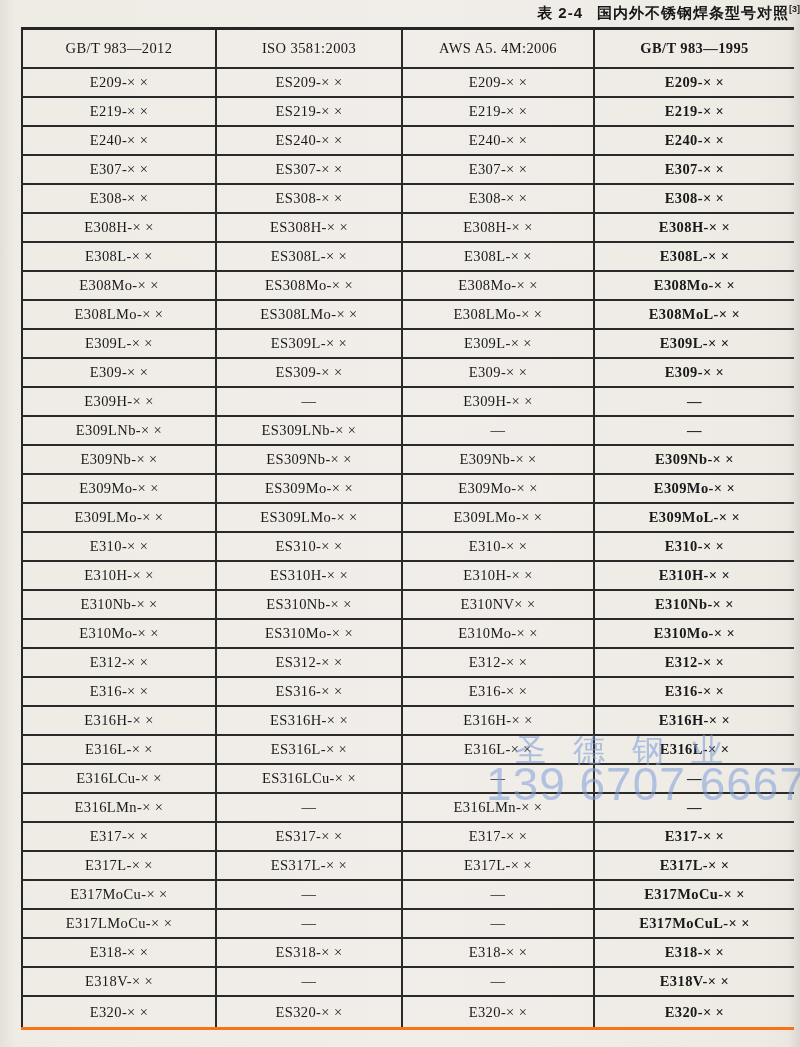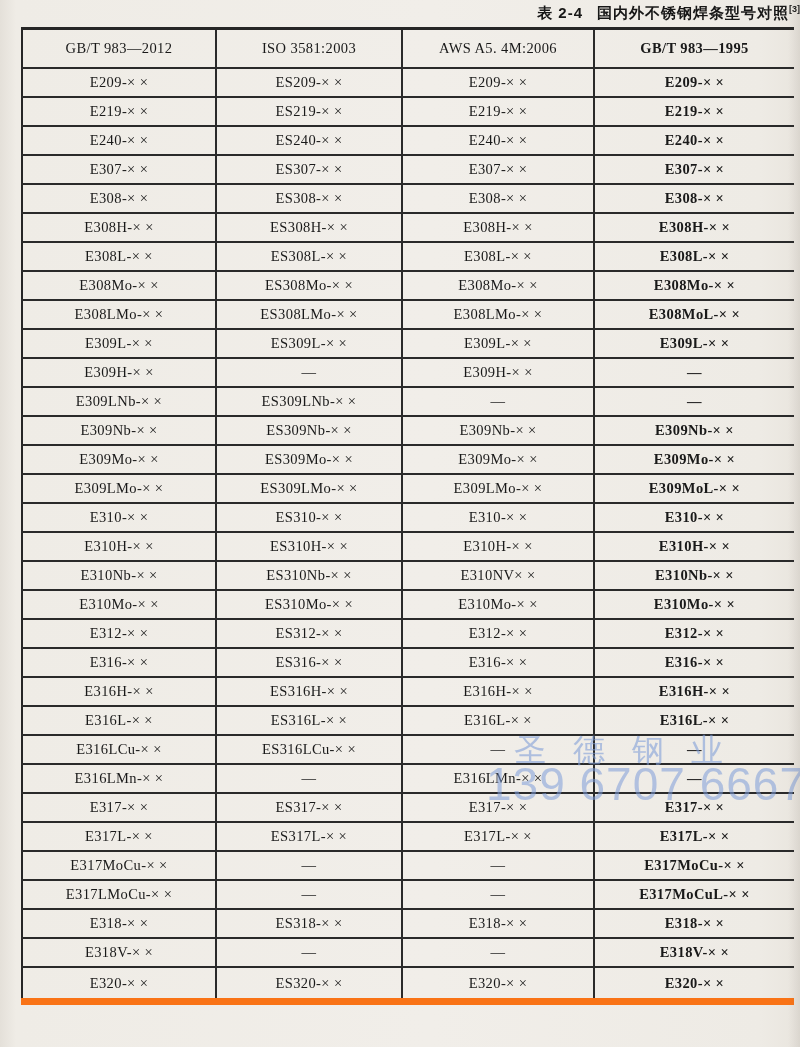--- a/index.html
+++ b/index.html
@@ -36,21 +36,21 @@
     letter-spacing: 0;
   }
   table.cmp {
     position: absolute;
     left: 21px;
     top: 27px;
     width: 772px;
     border-collapse: collapse;
     table-layout: fixed;
     border-top: 3px solid #262626;
-    border-bottom: 7px solid #f97316;
+    border-bottom: 3px solid #f97316;
     border-left: 2px solid #262626;
     border-right: none;
   }
   table.cmp col.c1 { width: 194px; }
   table.cmp col.c2 { width: 186px; }
   table.cmp col.c3 { width: 192px; }
   table.cmp col.c4 { width: 200px; }
   table.cmp th, table.cmp td {
     border-bottom: 2px solid #2a2a2a;
     border-right: 2px solid #2a2a2a;
@@ -179,20 +179,26 @@
           <td>E308LMo-× ×</td>
           <td>E308MoL-× ×</td>
         </tr>
         <tr>
           <td>E309L-× ×</td>
           <td>ES309L-× ×</td>
           <td>E309L-× ×</td>
           <td>E309L-× ×</td>
         </tr>
         <tr>
+          <td>E309-× ×</td>
+          <td>ES309-× ×</td>
+          <td>E309-× ×</td>
+          <td>E309-× ×</td>
+        </tr>
+        <tr>
           <td>E309H-× ×</td>
           <td>—</td>
           <td>E309H-× ×</td>
           <td>—</td>
         </tr>
         <tr>
           <td>E309LNb-× ×</td>
           <td>ES309LNb-× ×</td>
           <td>—</td>
           <td>—</td>

